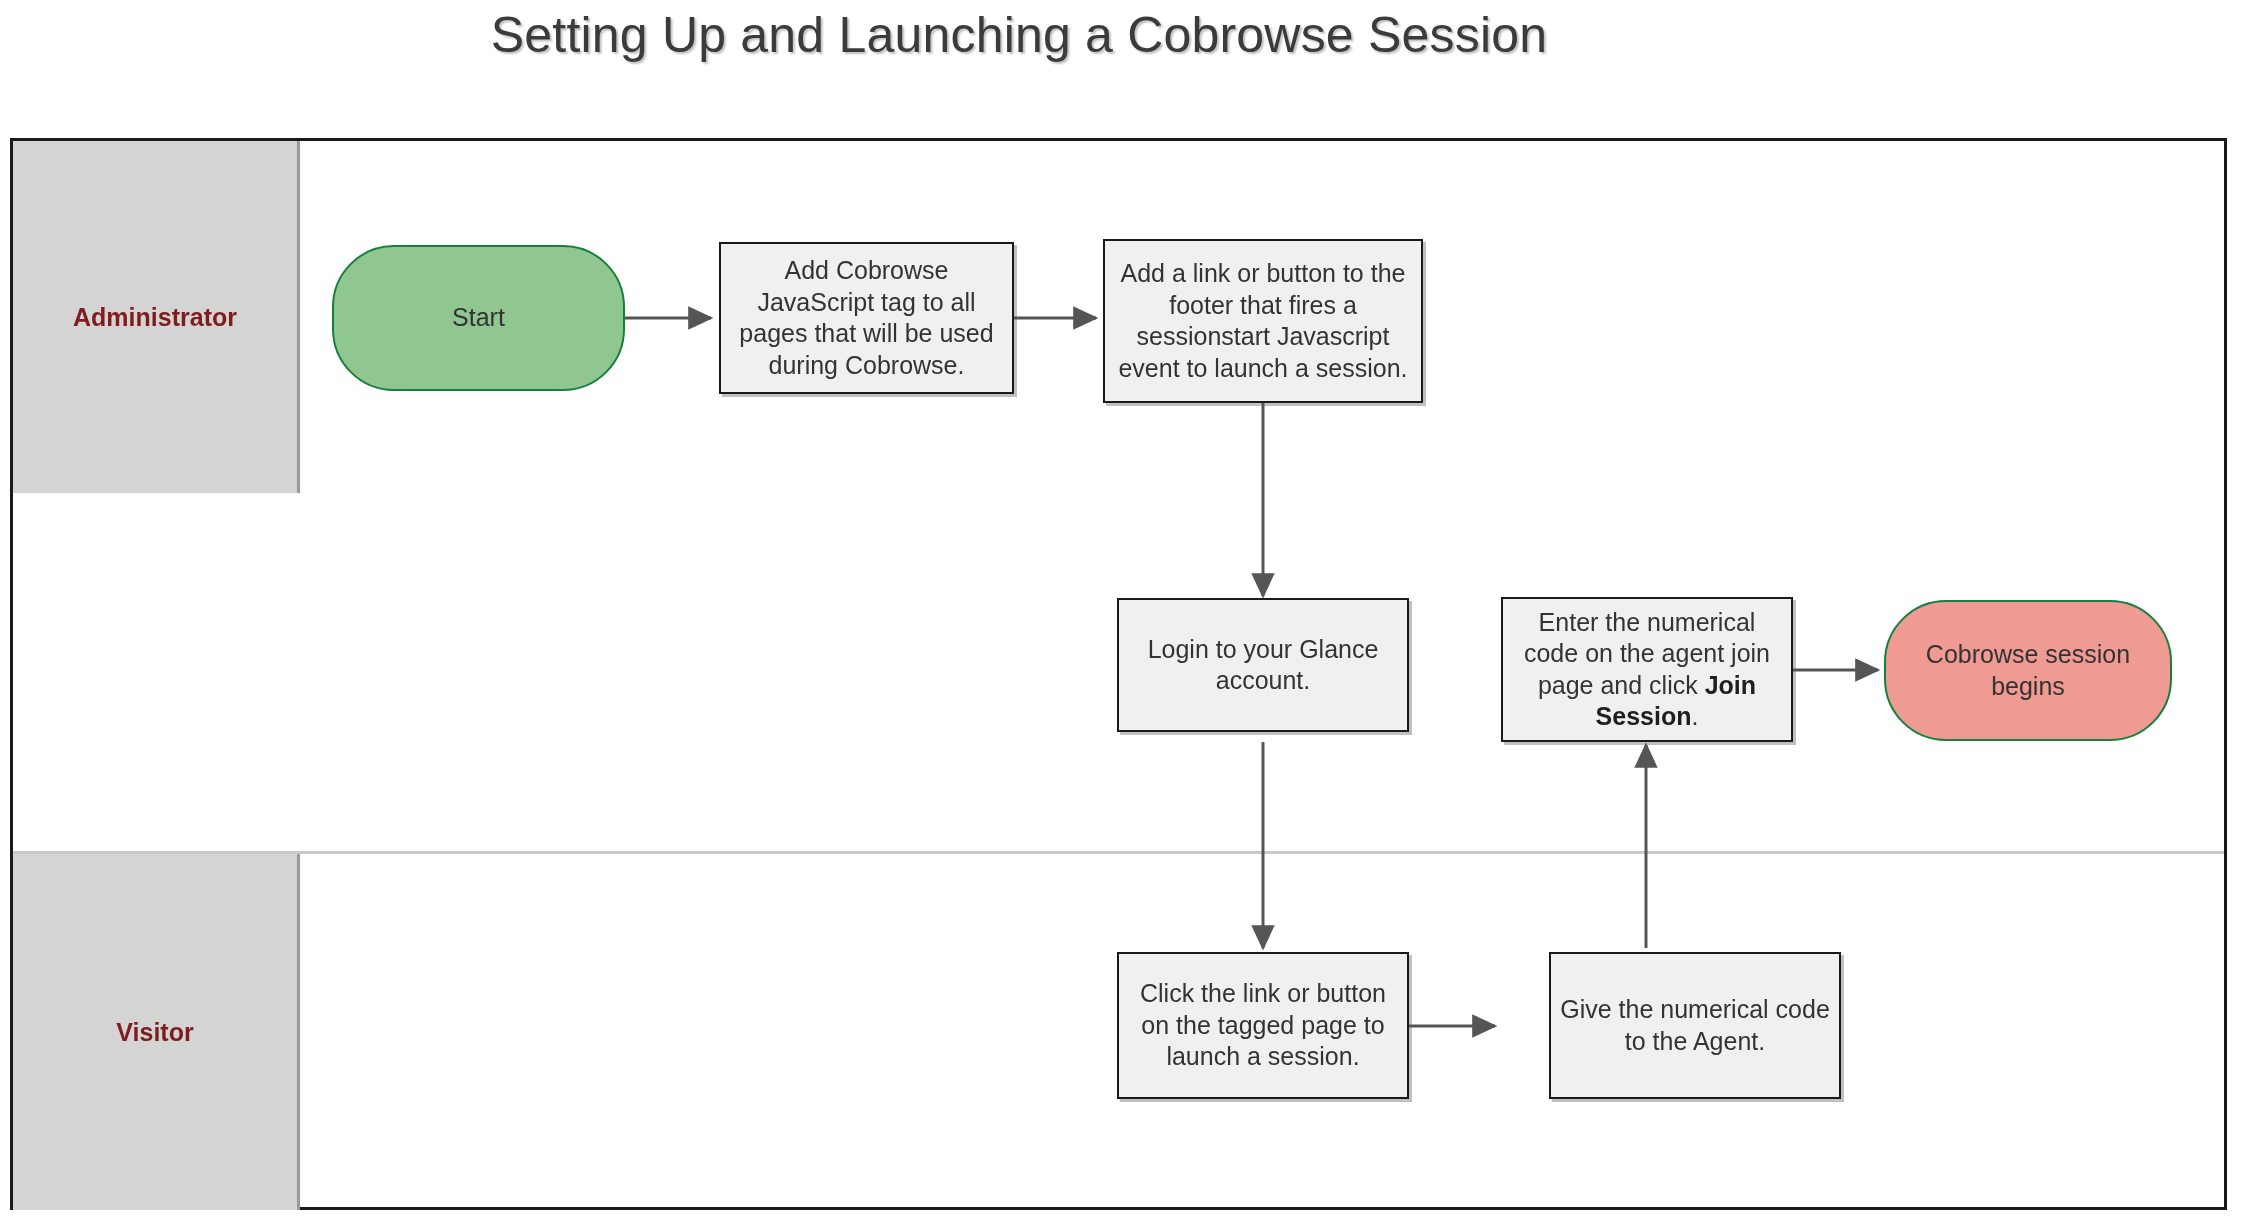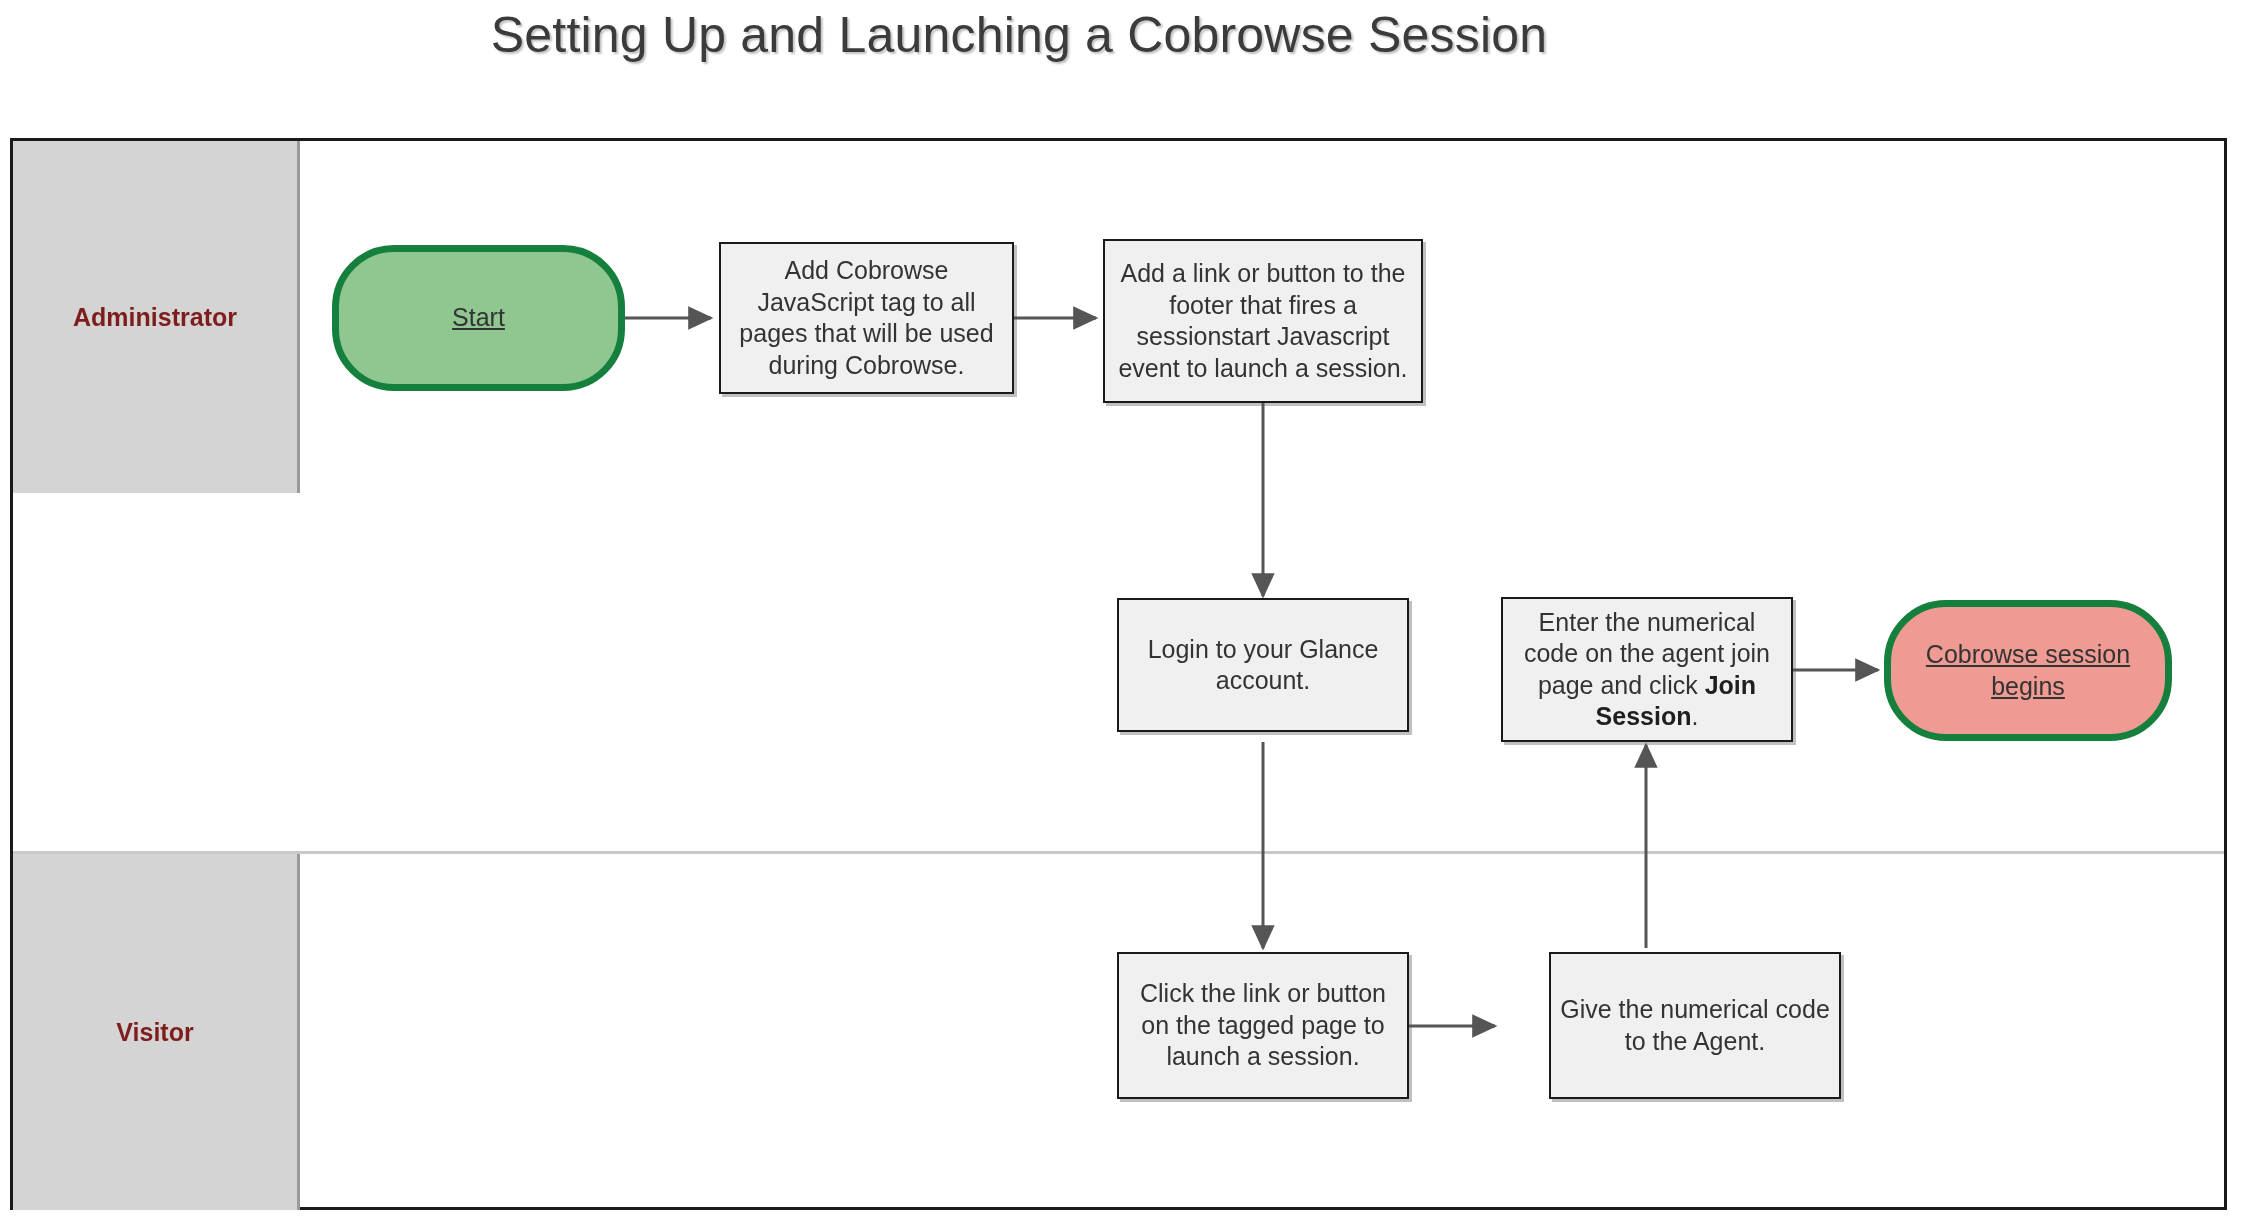--- a/index.html
+++ b/index.html
@@ -85,24 +85,23 @@
     color: #333333;
     z-index: 5;
   }
   .node-process {
     background: #f0f0f0;
     border: 2px solid #1a1a1a;
     box-shadow: 3px 3px 0 rgba(90,90,90,0.38);
     padding: 4px 8px;
   }
   .node-terminator {
-    border: 7px solid #15803d;
+    border: 2px solid #15803d;
     border-radius: 62px;
     padding: 20px 12px;
-    text-decoration: underline;
   }
   .node-start  { background: #90c690; }
   .node-end    { background: #ef9a92; }
 
   .node b { font-weight: bold; color: #1f1f1f; }
 
   
   #connectors {
     position: absolute;
     left: 0;

